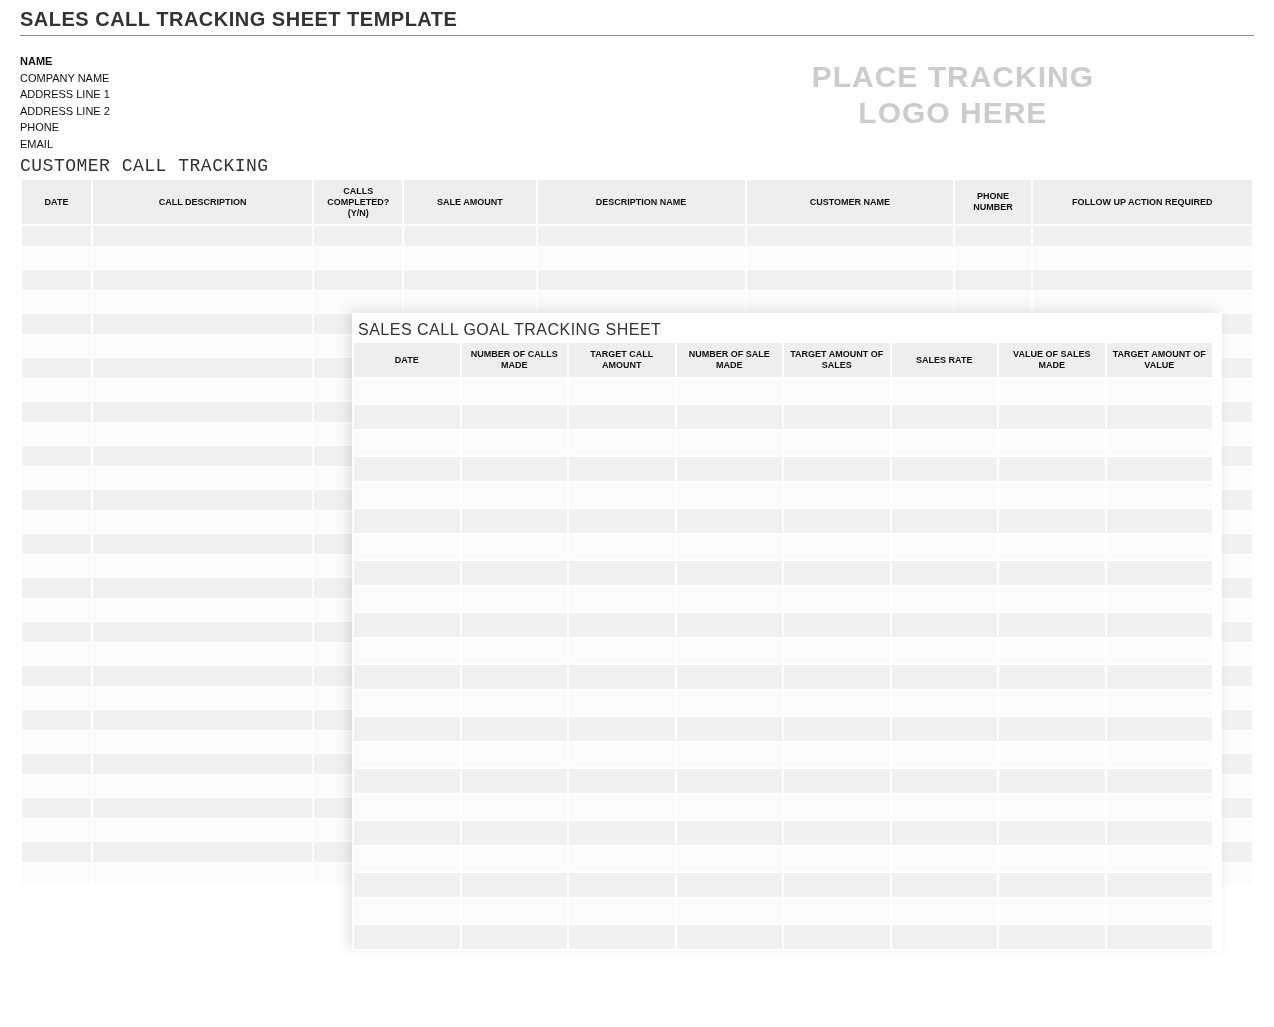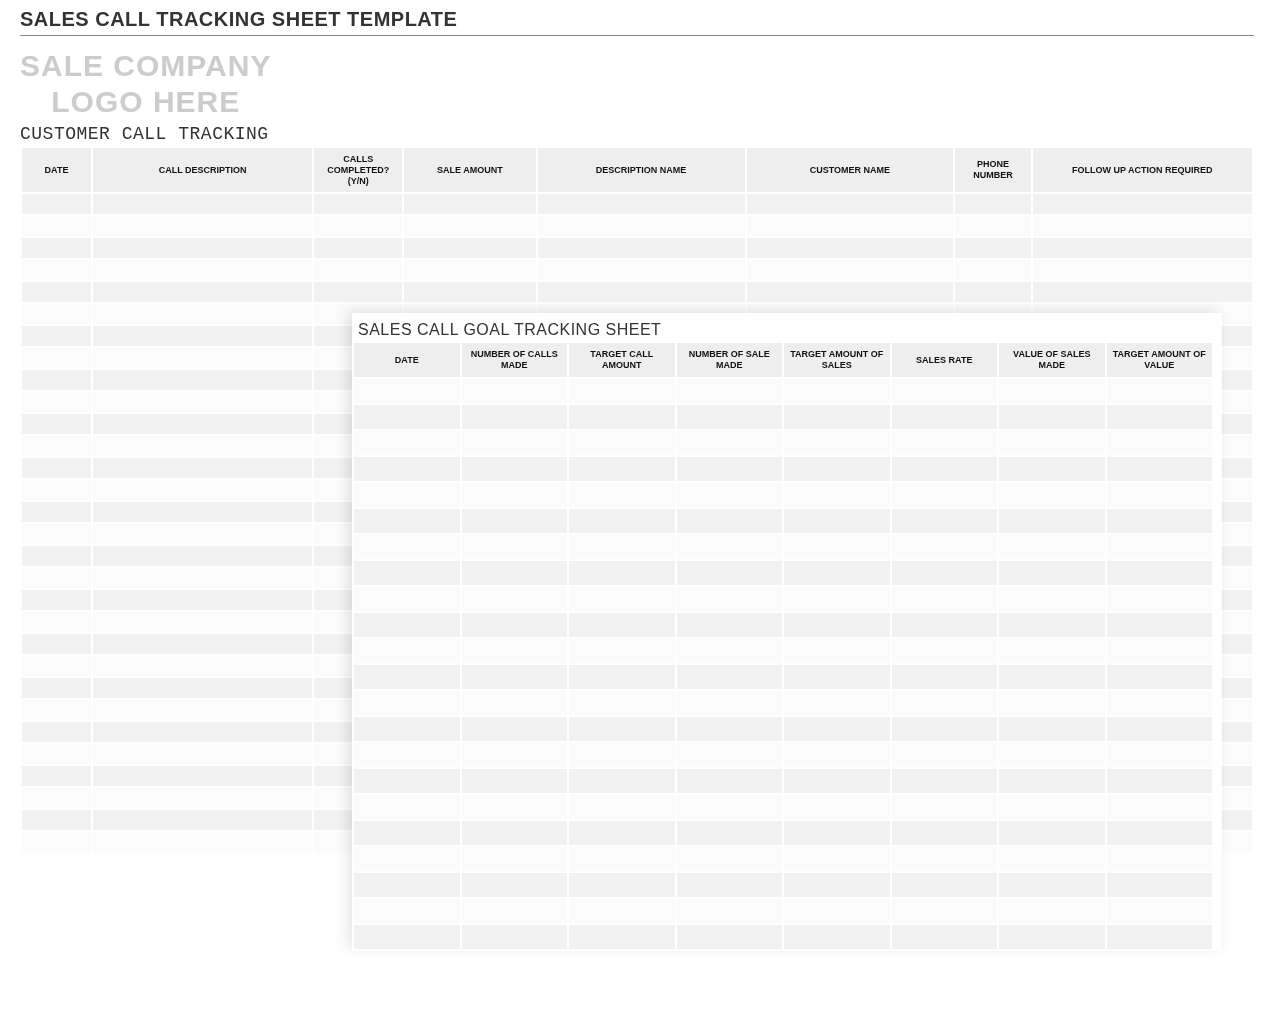--- a/index.html
+++ b/index.html
@@ -12,21 +12,21 @@
   padding: 8px 20px;
   color: #111;
 }
 .main-title {
   font-size: 20px;
   font-weight: bold;
   letter-spacing: 0.5px;
   color: #333;
   border-bottom: 1px solid #888;
   padding-bottom: 4px;
-  margin-bottom: 6px;
+  margin-bottom: 17px;
 }
 .header-row {
   display: flex;
   justify-content: space-between;
   align-items: flex-start;
 }
 .info-block {
   font-size: 11px;
   line-height: 1.5;
 }
@@ -106,22 +106,30 @@
 .overlay-sheet tbody tr:nth-child(odd) td {
   background: #fbfbfb;
 }
 </style>
 </head>
 <body>
 
 <div class="main-title">SALES CALL TRACKING SHEET TEMPLATE</div>
 
 <div class="header-row">
+  <div class="info-block">
+    <div class="name-bold">NAME</div>
+    <div>COMPANY NAME</div>
+    <div>ADDRESS LINE 1</div>
+    <div>ADDRESS LINE 2</div>
+    <div>PHONE</div>
+    <div>EMAIL</div>
+  </div>
   <div class="logo-placeholder">
-      <div>SALE COMPANY</div>
+      <div>PLACE TRACKING</div>
       <div>LOGO HERE</div>
     </div>
 </div>
 
 <div class="sub-title">CUSTOMER CALL TRACKING</div>
 
 <table>
   <colgroup id="ct-cols">
       <col style="width: 5.5%;">
       <col style="width: 17.5%;">

